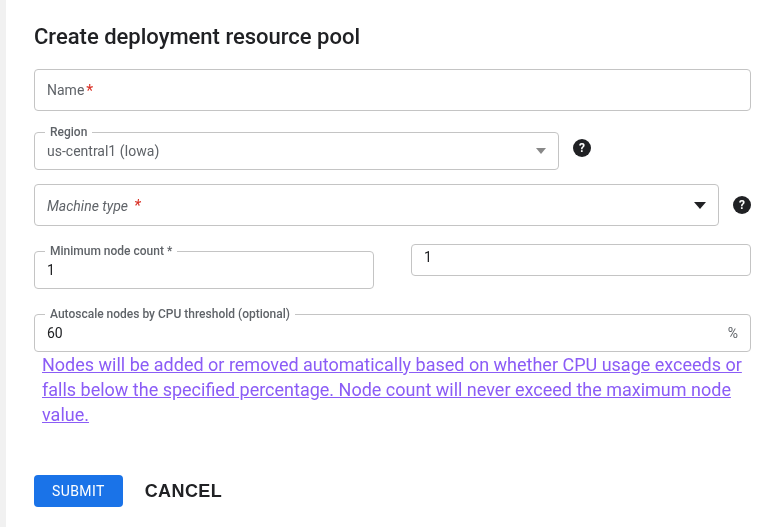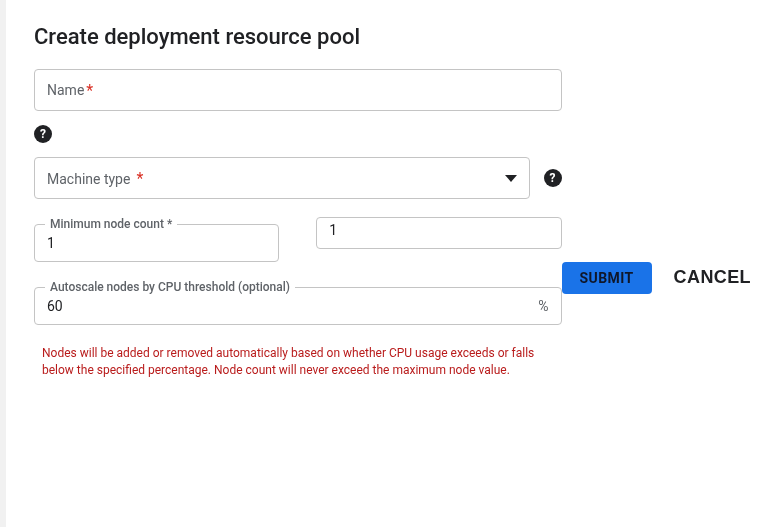--- a/index.html
+++ b/index.html
@@ -12,21 +12,21 @@
     }
     .panel {
       position: absolute;
       left: 6px;
       top: 0;
       right: 0;
       bottom: 0;
       background: #fff;
       padding: 24px 28px 20px 28px;
       display: flex;
-      flex-direction: row;
+      flex-direction: column;
     }
     .form-area { flex: 1; }
     .title {
       font-size: 22px;
       font-weight: 500;
       color: #202124;
       margin-bottom: 20px;
     }
     .field-outer {
       position: relative;
@@ -80,63 +80,64 @@
       width: 18px; height: 18px;
       border-radius: 50%;
       background: #202124;
       color: #fff;
       font-size: 12px;
       font-weight: 700;
       display: flex; align-items: center; justify-content: center;
       flex: 0 0 auto;
     }
     .machine-row { display: flex; align-items: center; gap: 14px; margin-bottom: 18px; }
-    .machine-field { flex: 1; }
+    .machine-field { flex: 1; font-style: italic; }
     .machine-select {
       width: 100%;
       display: flex;
       align-items: center;
       justify-content: space-between;
     }
     .two-col { display: flex; gap: 37px; margin-bottom: 18px; }
     .two-col .col { flex: 1; position: relative; }
     .num-input {
       border: none;
       outline: none;
       font-size: 14px;
       color: #202124;
       width: 100%;
       font-family: inherit;
     }
-    .autoscale-outer { position: relative; margin-bottom: 20px; }
+    .autoscale-outer { position: relative; margin-bottom: 0; }
     .autoscale-inside {
       display: flex;
       align-items: flex-end;
     }
     .pct { color: #5f6368; font-size: 14px; margin-left: 8px; }
     .helper {
-      font-size: 12px;
-      color: #b91c1c;
+      font-size: 18px;
+      color: #8b5cf6;
       line-height: 1.4;
       padding: 0 8px;
+      text-decoration: underline;
     }
     .footer {
       display: flex;
       align-items: center;
       gap: 22px;
       padding-top: 24px;
     }
     .btn-submit {
       background: #1a73e8;
-      color: #0f172a;
+      color: #ffffff;
       border: none;
       border-radius: 4px;
       padding: 8px 18px;
       font-size: 14px;
-      font-weight: 700;
+      font-weight: 400;
       letter-spacing: 0.4px;
       cursor: pointer;
       font-family: inherit;
     }
     .btn-cancel {
       background: transparent;
       border: none;
       color: #202124;
       font-size: 18px;
       font-weight: 600;
@@ -154,20 +155,33 @@
 
     <div class="field-outer">
       <div class="field-border">
         <span class="field-label-inline">Name</span>
         <span class="req">*</span>
       </div>
     </div>
 
     <div class="region-row field-outer">
       <div class="inner-wrap">
+        <div class="region-box">
+          <fieldset class="fieldset-border">
+            <legend class="legend">Region</legend>
+            <div class="inside region-select">
+              <span class="region-val">us-central1 (Iowa)</span>
+              <span class="chevron">
+                <svg width="10" height="6" viewBox="0 0 10 6">
+                    <path d="M0 0 L5 6 L10 0 Z" fill="#888"></path>
+                  </svg>
+              </span>
+            </div>
+          </fieldset>
+        </div>
         <span class="help-circle">?</span>
       </div>
     </div>
 
     <div class="machine-row">
       <div class="field-outer machine-field" style="margin-bottom:0;">
         <div class="field-border machine-select">
           <span>
             <span class="field-label-inline">Machine type</span>
             <span class="req">*</span>

